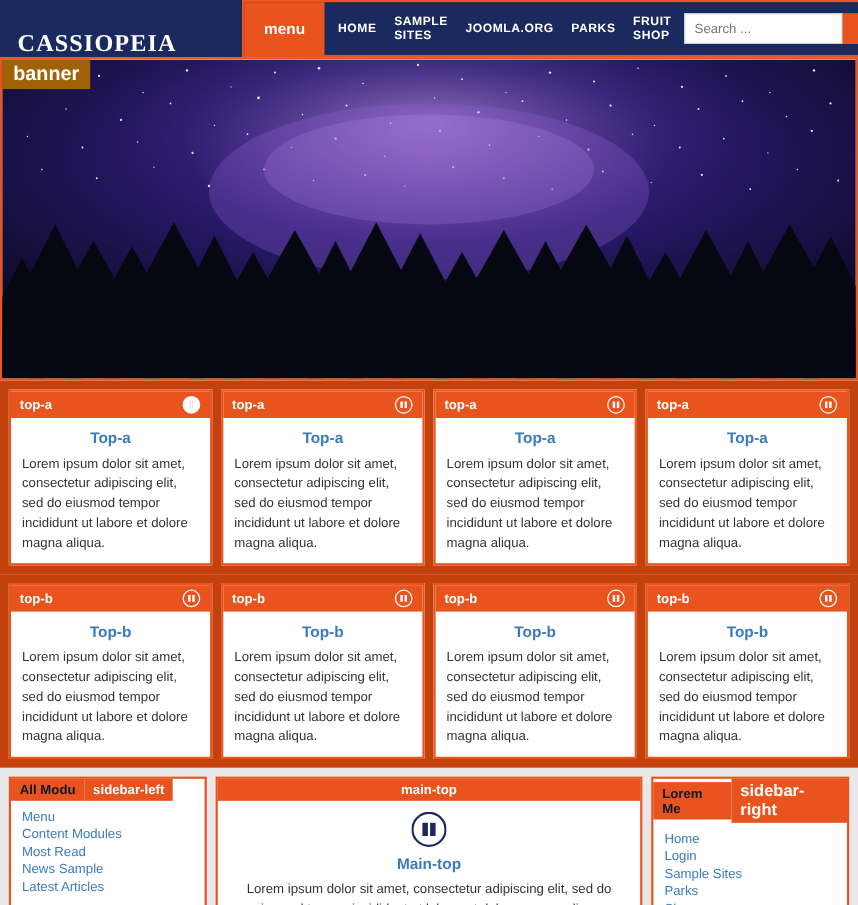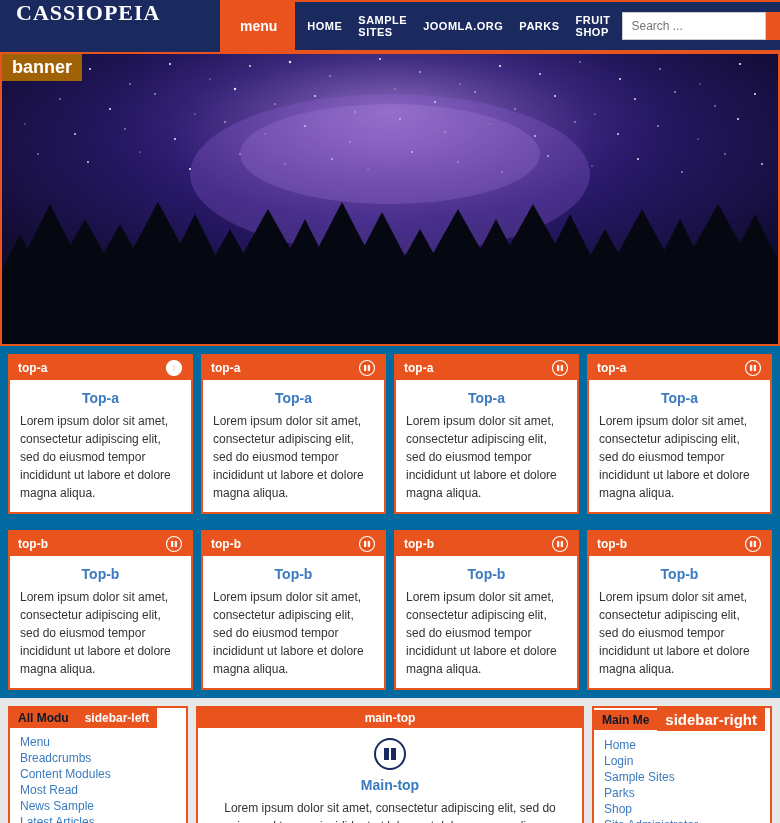--- a/index.html
+++ b/index.html
@@ -13,21 +13,21 @@
 
     
     .header {
       background: #1a2a5e;
       display: flex;
       align-items: stretch;
       height: 52px;
     }
     .logo-area {
       display: flex;
-      align-items: flex-start;
+      align-items: flex-end;
       padding: 0 16px;
       min-width: 220px;
     }
     .logo-text {
       color: white;
       font-size: 22px;
       font-weight: 900;
       letter-spacing: 1px;
       font-family: Georgia, serif;
     }
@@ -120,21 +120,21 @@
     .banner-image svg {
       width: 100%;
       height: 100%;
     }
 
     
     .module-row {
       display: flex;
       gap: 8px;
       padding: 8px;
-      background: #0369a1;
+      background: #c2410c;
     }
     .module-card {
       flex: 1;
       border: 2px solid #e8531e;
       background: white;
       min-height: 160px;
       position: relative;
     }
     .module-header {
       background: #e8531e;
@@ -476,21 +476,20 @@
 
 <div class="bottom-row">
 
   <div class="sidebar-left">
     <div style="display:flex; align-items:center;">
       <span class="module-header-overlap">All Modu</span>
       <span style="background:#e8531e;color:#ffffff;font-weight:bold;font-size:12px;padding:3px 8px;">sidebar-left</span>
     </div>
     <div class="sidebar-links">
       <a class="sidebar-link">Menu</a>
-      <a class="sidebar-link">Breadcrumbs</a>
       <a class="sidebar-link">Content Modules</a>
       <a class="sidebar-link">Most Read</a>
       <a class="sidebar-link">News Sample</a>
       <a class="sidebar-link">Latest Articles</a>
     </div>
   </div>
 
   <div class="main-top">
     <div class="module-header" style="justify-content:center;">
       <span>main-top</span>
@@ -501,21 +500,21 @@
         <rect x="10" y="10" width="5" height="12" fill="#1a2a5e"></rect>
         <rect x="17" y="10" width="5" height="12" fill="#1a2a5e"></rect>
       </svg>
     </div>
     <span class="main-top-title">Main-top</span>
     <p class="main-top-body">Lorem ipsum dolor sit amet, consectetur adipiscing elit, sed do eiusmod tempor incididunt ut labore et dolore magna aliqua.</p>
   </div>
 
   <div class="sidebar-right">
     <div style="display:flex; align-items:center;">
-      <span class="module-header-overlap">Main Me</span>
+      <span class="module-header-overlap">Lorem Me</span>
       <span style="background:#e8531e;color:white;font-weight:bold;font-size:15px;padding:3px 8px;">sidebar-right</span>
     </div>
     <div class="sidebar-links">
       <a class="sidebar-link">Home</a>
       <a class="sidebar-link">Login</a>
       <a class="sidebar-link">Sample Sites</a>
       <a class="sidebar-link">Parks</a>
       <a class="sidebar-link">Shop</a>
       <a class="sidebar-link">Site Administrator</a>
     </div>

